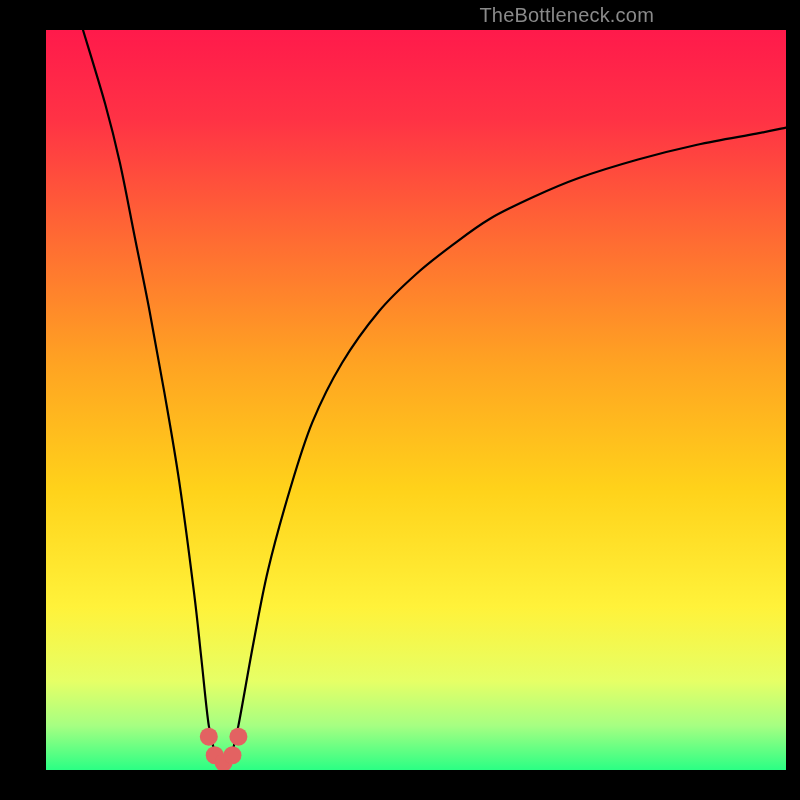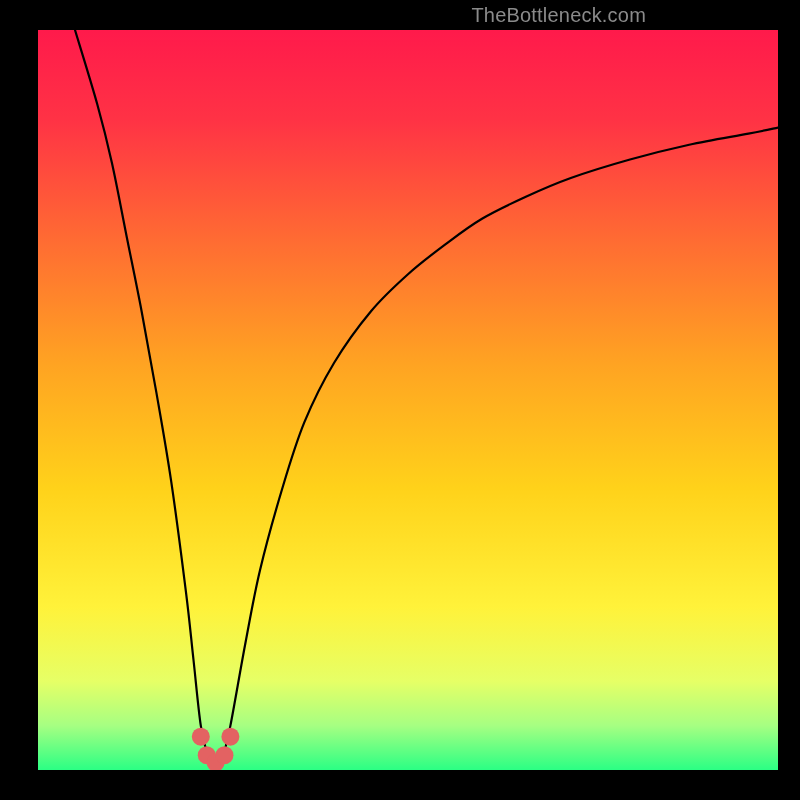--- a/index.html
+++ b/index.html
@@ -6,21 +6,21 @@
     margin: 0;
     padding: 0;
     width: 800px;
     height: 800px;
     background: #000;
     overflow: hidden;
     font-family: Arial, Helvetica, sans-serif;
   }
   .frame {
     position: absolute;
-    left: 8px;
+    left: 16px;
     top: 0;
     width: 648px;
     height: 800px;
     background: #000;
   }
   .plot-area {
     position: absolute;
     left: 30px;
     top: 30px;
     width: 740px;

